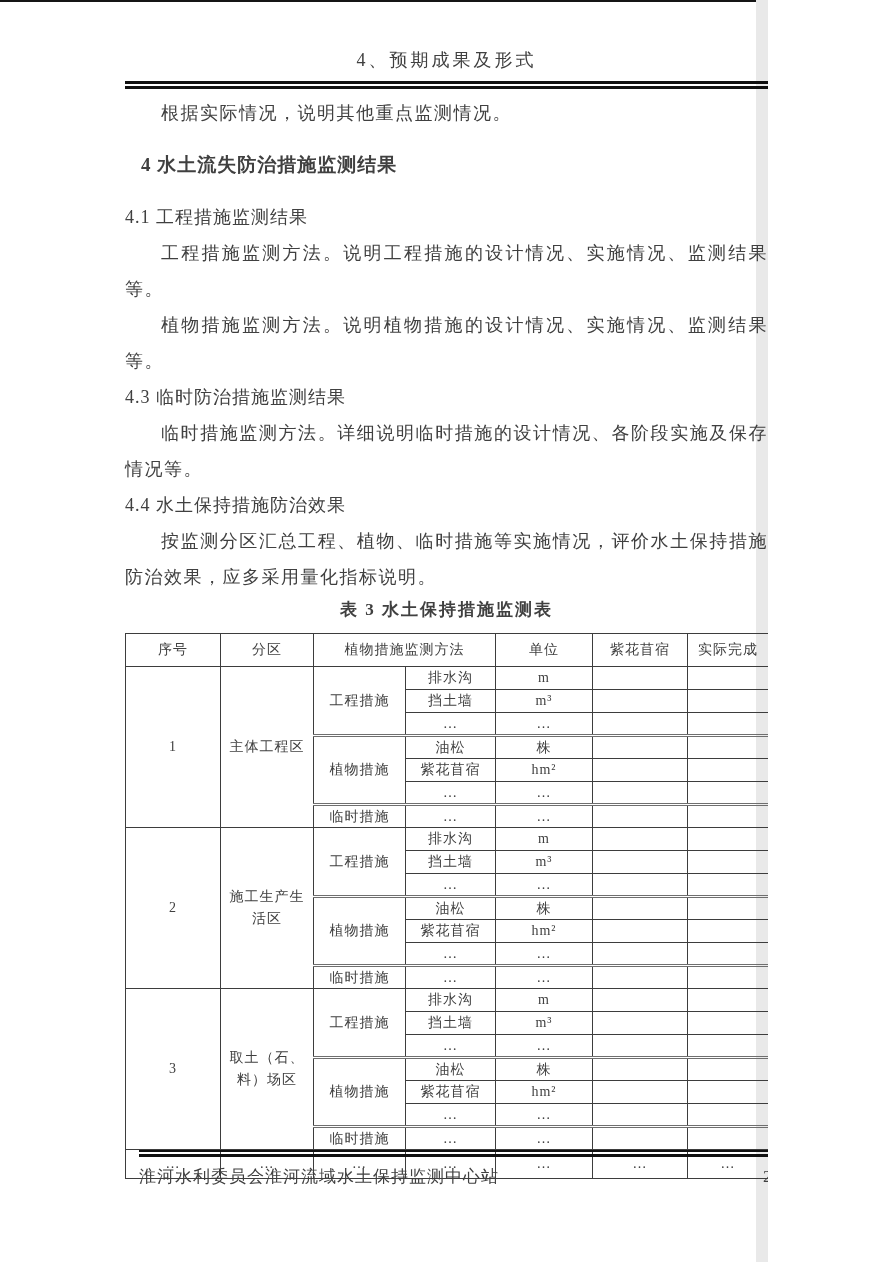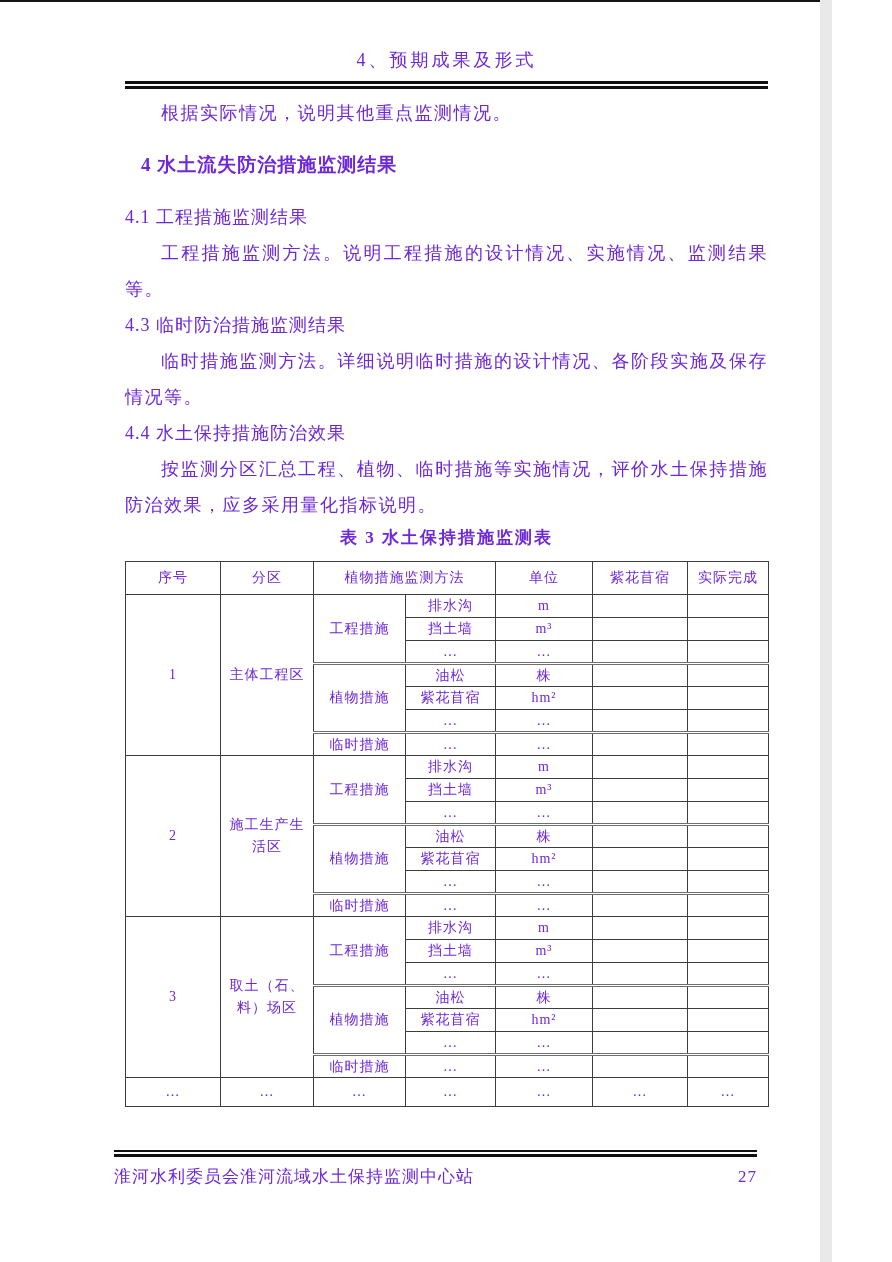--- a/index.html
+++ b/index.html
@@ -1,22 +1,22 @@
 <!DOCTYPE html>
 <html><head>
 <meta charset="utf-8">
 <style>
   html,body{margin:0;padding:0;background:#ffffff;}
   .page{
     position:relative;
-    width:832px;height:1262px;
+    width:768px;height:1262px;
     background:#ffffff;
     overflow:hidden;
     font-family:"Liberation Serif","DejaVu Serif",serif;
-    color:#6d28d9;
+    color:#404040;
   }
   .top-edge{position:absolute;top:0;left:0;width:892px;height:2px;background:#151515;}
   .right-strip{position:absolute;top:0;right:0;width:12px;height:1262px;background:#e9e9e9;}
   .content{
     position:absolute;top:0;left:125px;width:643px;
     padding-top:46px;
   }
   .page-header-title{
     text-align:center;font-size:18px;line-height:28px;letter-spacing:3px;
   }
@@ -49,21 +49,21 @@
     text-align:center;vertical-align:middle;
     padding:0 2px;font-weight:normal;
     overflow:hidden;
   }
   table.monitor thead tr{height:33px;}
   table.monitor tbody tr{height:23px;}
   table.monitor tr.last-row{height:29px;}
   table.monitor tr.grp-start td{border-top:3px double #6f6f6f;}
   .zone-cell{line-height:22px;}
   .footer{
-    position:absolute;left:114px;top:1150px;width:643px;
+    position:absolute;left:139px;top:1150px;width:643px;
   }
   .footer-rule{
     height:2px;border-top:2px solid #101010;border-bottom:3px solid #101010;
   }
   .footer-row{
     display:flex;justify-content:space-between;align-items:baseline;
     margin-top:8px;font-size:17px;letter-spacing:1px;
   }
 </style>
 </head>
@@ -77,20 +77,21 @@
     <div class="page-header-title">4、预期成果及形式</div>
     <div class="header-rule"></div>
 
     <p class="bodytext indent first-para">根据实际情况，说明其他重点监测情况。</p>
 
     <p class="sec-heading">4 水土流失防治措施监测结果</p>
 
     <p class="sub-heading">4.1 工程措施监测结果</p>
     <p class="bodytext indent">工程措施监测方法。说明工程措施的设计情况、实施情况、监测结果等。</p>
 
+    <p class="bodytext indent">植物措施监测方法。说明植物措施的设计情况、实施情况、监测结果等。</p>
 
     <p class="sub-heading">4.3 临时防治措施监测结果</p>
     <p class="bodytext indent">临时措施监测方法。详细说明临时措施的设计情况、各阶段实施及保存情况等。</p>
 
     <p class="sub-heading">4.4 水土保持措施防治效果</p>
     <p class="bodytext indent">按监测分区汇总工程、植物、临时措施等实施情况，评价水土保持措施防治效果，应多采用量化指标说明。</p>
 
     <div class="table-caption">表 3 水土保持措施监测表</div>
 
     <table class="monitor">

